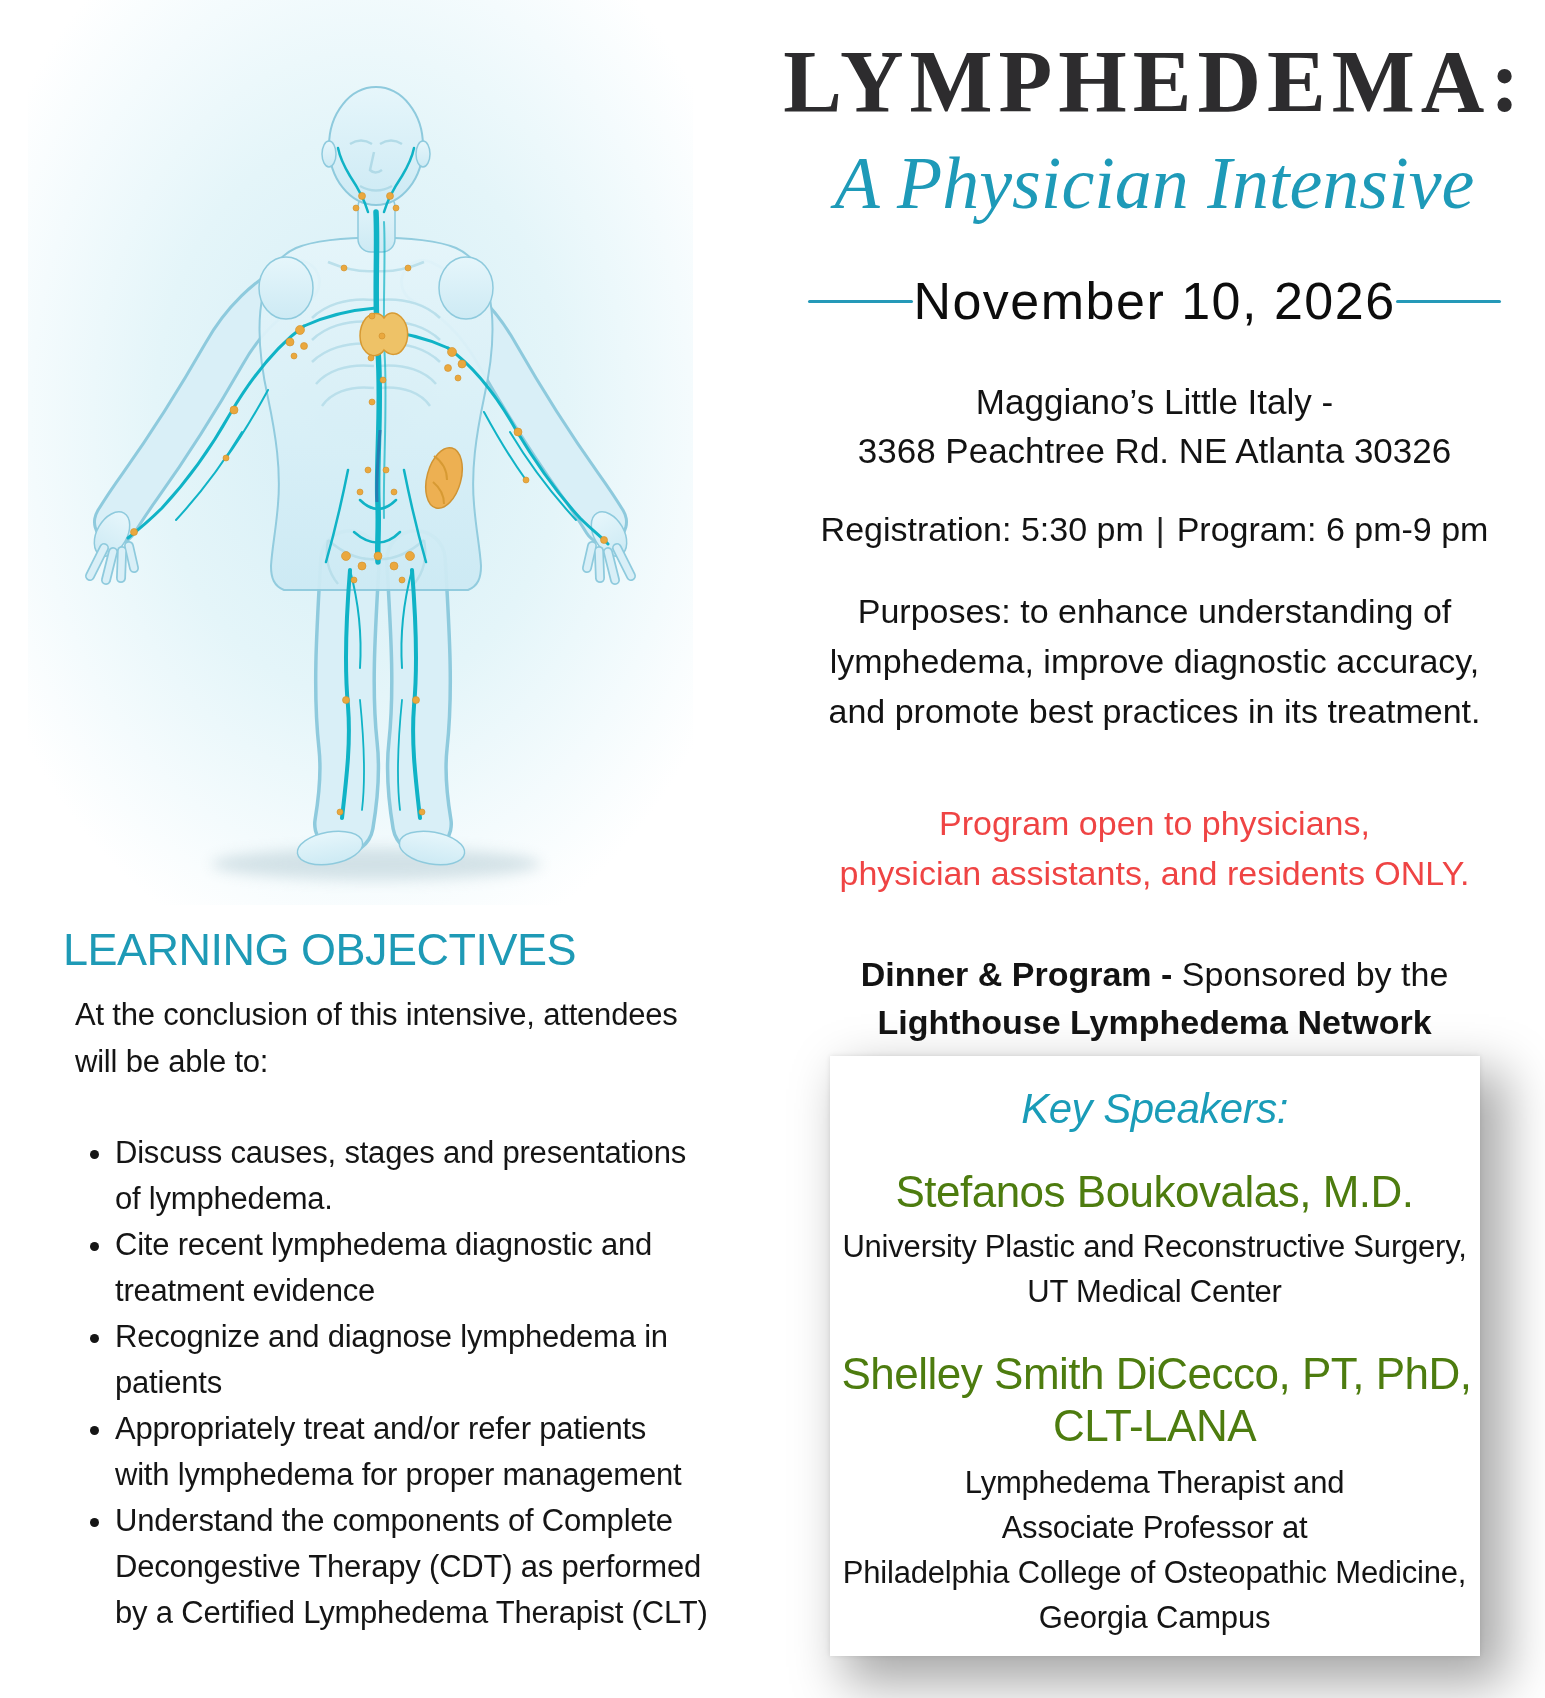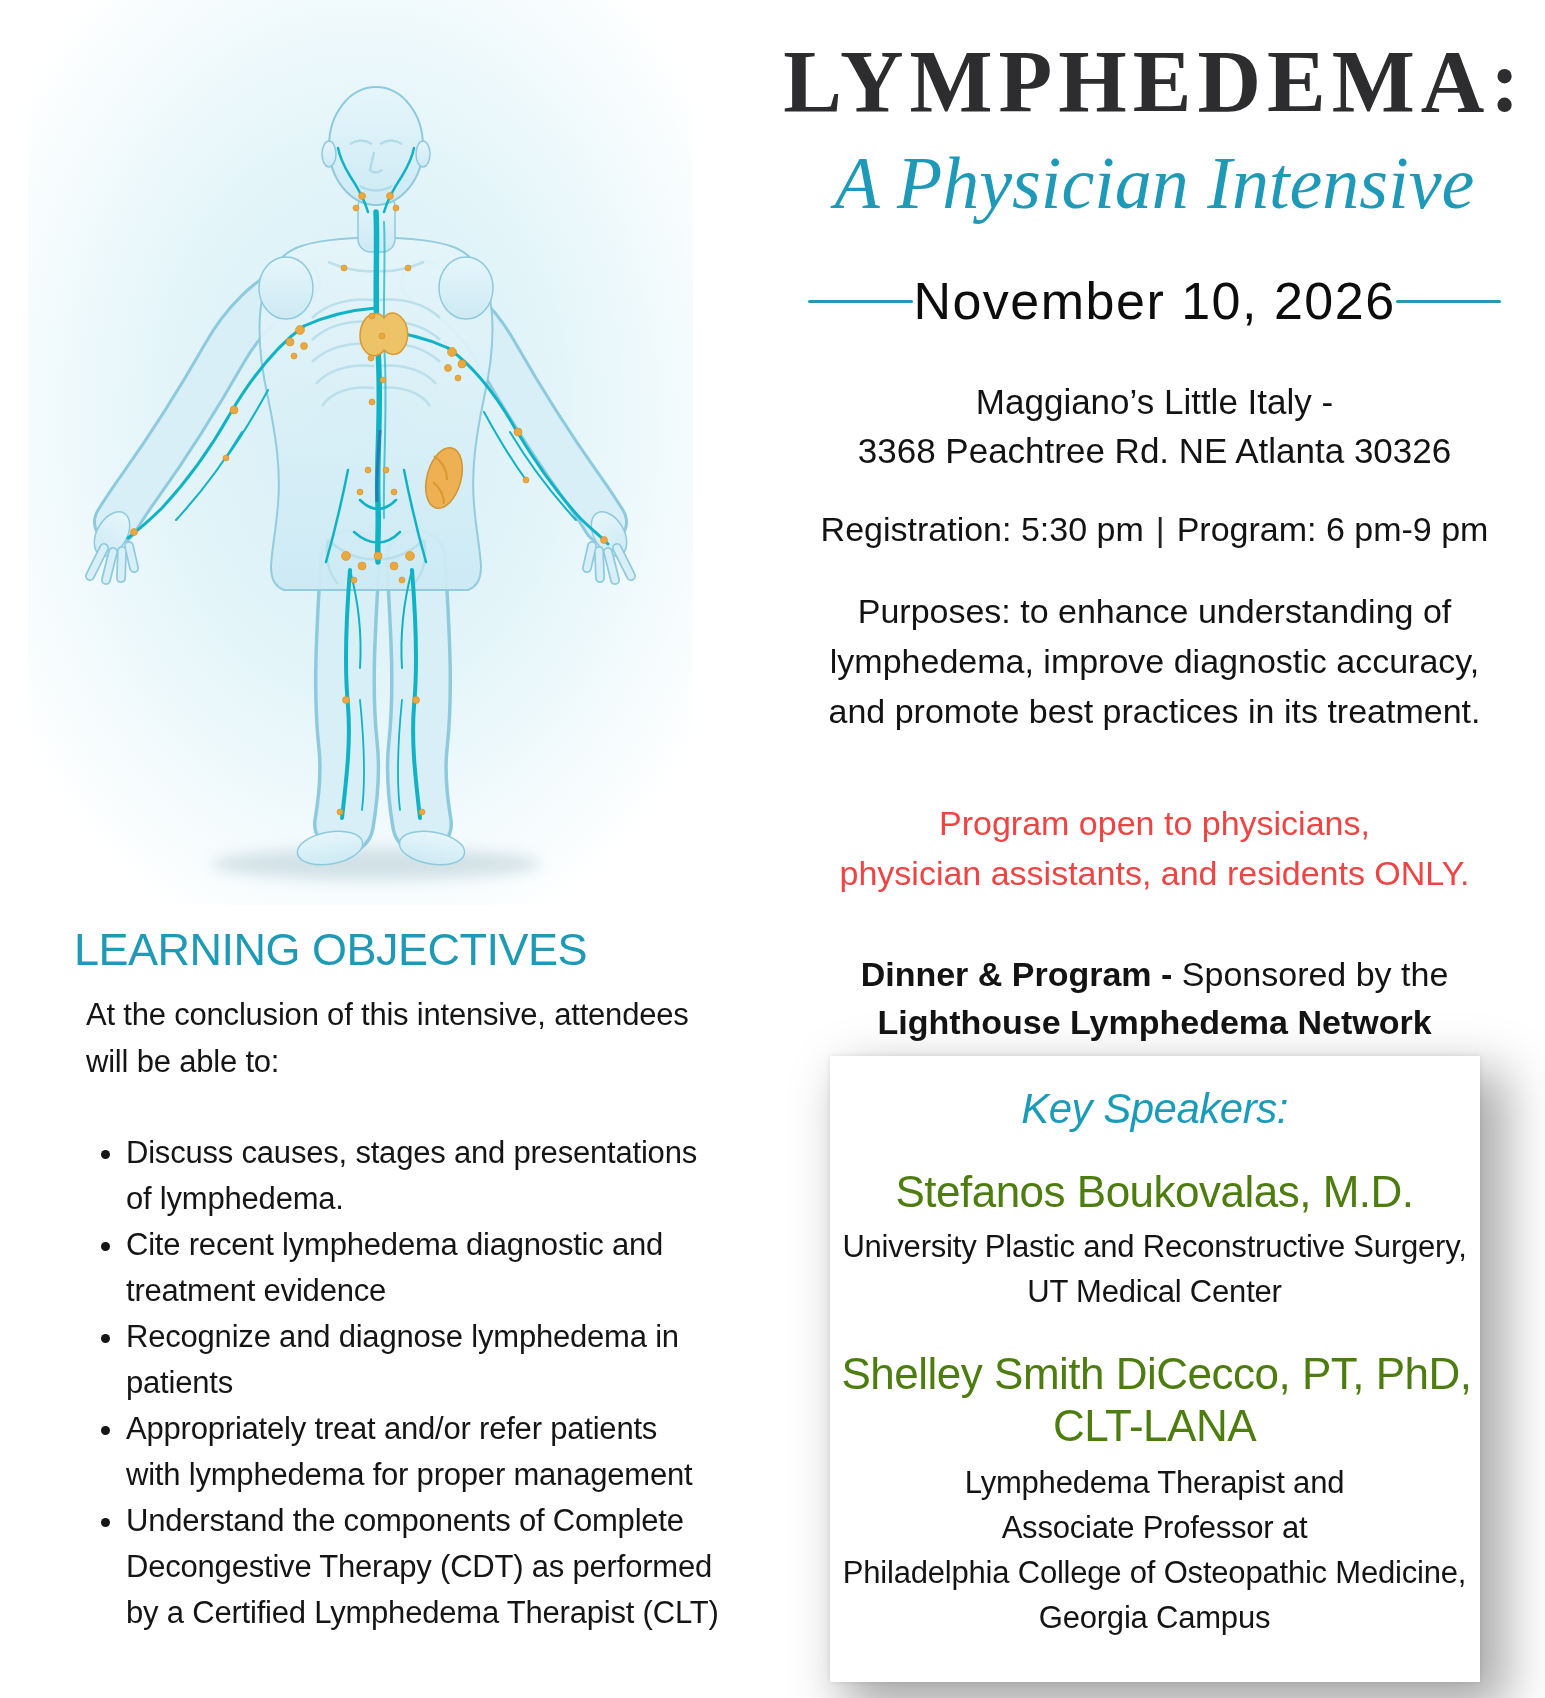--- a/index.html
+++ b/index.html
@@ -3,21 +3,21 @@
 <meta charset="utf-8">
 <style>
   html,body{margin:0;padding:0;background:#ffffff;}
   .page{
     position:relative;width:1545px;height:1698px;background:#ffffff;overflow:hidden;
     font-family:"Liberation Sans","DejaVu Sans",sans-serif;color:#161616;
   }
   
   .figure-wrap{position:absolute;left:28px;top:0;width:665px;height:905px;}
   .figure-wrap svg{display:block;width:100%;height:100%;}
-  .objectives{position:absolute;left:74px;top:925px;width:645px;}
+  .objectives{position:absolute;left:63px;top:925px;width:645px;}
   .objectives h2{
     margin:0;font-size:45px;line-height:1.12;font-weight:400;
     color:#1e9ab6;letter-spacing:-0.5px;
   }
   .objectives .intro{margin:16px 12px 0;font-size:31px;line-height:47px;color:#151515;letter-spacing:-0.2px;}
   .objectives ul{margin:45px 0 0;padding:0 0 0 52px;}
   .objectives li{font-size:31px;line-height:46px;color:#151515;letter-spacing:-0.2px;}
   
   .right-col{position:absolute;left:732px;top:0;width:845px;text-align:center;}
   .event-title{
@@ -40,21 +40,21 @@
   .purpose{margin-top:32px;font-size:34px;line-height:50px;color:#131313;}
   .purpose div{white-space:nowrap;}
   .audience{margin-top:62px;font-size:34px;line-height:50px;color:#ef4444;}
   .audience div{white-space:nowrap;}
   .sponsor{margin-top:52px;font-size:34px;line-height:48px;color:#131313;}
   .sponsor div{white-space:nowrap;}
   .sponsor .b{font-weight:700;}
   
   .speakers-box{
     margin:10px auto 0;width:650px;box-sizing:border-box;background:#ffffff;
-    padding:28px 12px 42px;
+    padding:28px 12px 16px;
     box-shadow:0 0 5px rgba(0,0,0,0.10), 20px 22px 48px 6px rgba(0,0,0,0.34);
   }
   .ks-heading{
     font-size:42px;line-height:50px;font-style:italic;color:#1a9cb8;
     letter-spacing:-0.5px;white-space:nowrap;
   }
   .sp-name{font-size:44px;line-height:52px;color:#4d7c0f;white-space:nowrap;letter-spacing:-0.5px;}
   .sp-name.first{margin-top:32px;}
   .sp-name.second{margin-top:34px;}
   .sp-org{font-size:31px;line-height:45px;color:#141414;white-space:nowrap;letter-spacing:-0.2px;}

